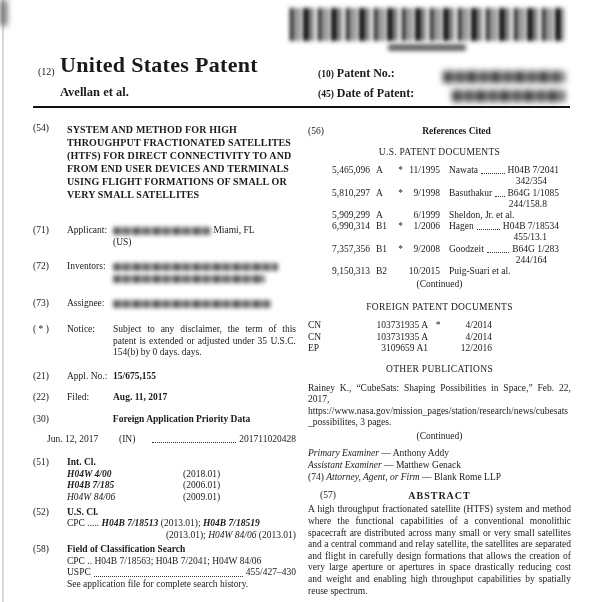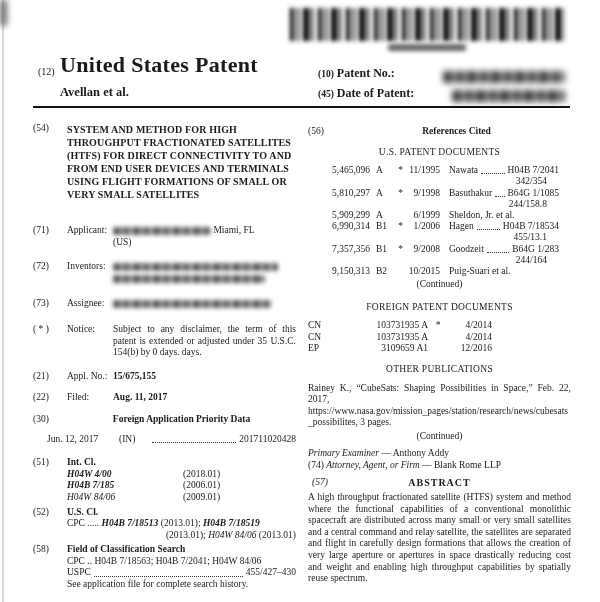--- a/index.html
+++ b/index.html
@@ -74,21 +74,21 @@
   .ftable { margin-bottom:10px; }
   .frow { display:flex; line-height:11.2px; }
   .f-country { flex:0 0 34px; }
   .f-number { flex:0 0 86px; text-align:right; }
   .f-star { flex:0 0 20px; text-align:center; }
   .f-date { flex:0 0 44px; text-align:right; }
   .citation { text-align:justify; overflow-wrap:anywhere; margin-bottom:1px; }
   .exam { margin-top:4px; line-height:12.4px; }
   .abs-head { position:relative; margin:6px 0 3px 0; }
   .abs-head .abs-title { display:block; text-align:center; font-weight:bold; letter-spacing:1px; font-size:10px; }
-  .abs-head .abs-num { position:absolute; left:4px; top:0;font-style:italic; }
+  .abs-head .abs-num { position:absolute; left:12px; top:0; }
   .abstract { text-align:justify; line-height:11.6px; }
 </style>
 </head>
 <body>
 
 <div class="page">
   <div class="scan-edge"></div>
   <div class="scan-smudge"></div>
 
   <div class="barcode"></div>
@@ -326,20 +326,21 @@
         <span class="f-date">12/2016</span>
       </div>
     </div>
 
     <div class="sub-head">OTHER PUBLICATIONS</div>
     <div class="citation">Rainey K., “CubeSats: Shaping Possibilities in Space,” Feb. 22, 2017, https://www.nasa.gov/mission_pages/station/research/news/cubesats_possibilites, 3 pages.</div>
     <div class="continued" style="margin-bottom:4px;">(Continued)</div>
 
     <div class="exam">
       <div><span class="it">Primary Examiner</span><span> — </span><span>Anthony Addy</span></div>
+      <div><span class="it">Assistant Examiner</span><span> — </span><span>Matthew Genack</span></div>
       <div><span>(74) </span><span class="it">Attorney, Agent, or Firm</span><span> — </span><span>Blank Rome LLP</span></div>
     </div>
 
     <div class="abs-head">
       <span class="abs-num">(57)</span>
       <span class="abs-title">ABSTRACT</span>
     </div>
     <div class="abstract">A high throughput fractionated satellite (HTFS) system and method where the functional capabilities of a conventional monolithic spacecraft are distributed across many small or very small satellites and a central command and relay satellite, the satellites are separated and flight in carefully design formations that allows the creation of very large aperture or apertures in space drastically reducing cost and weight and enabling high throughput capabilities by spatially reuse spectrum.</div>
 
   </div>

